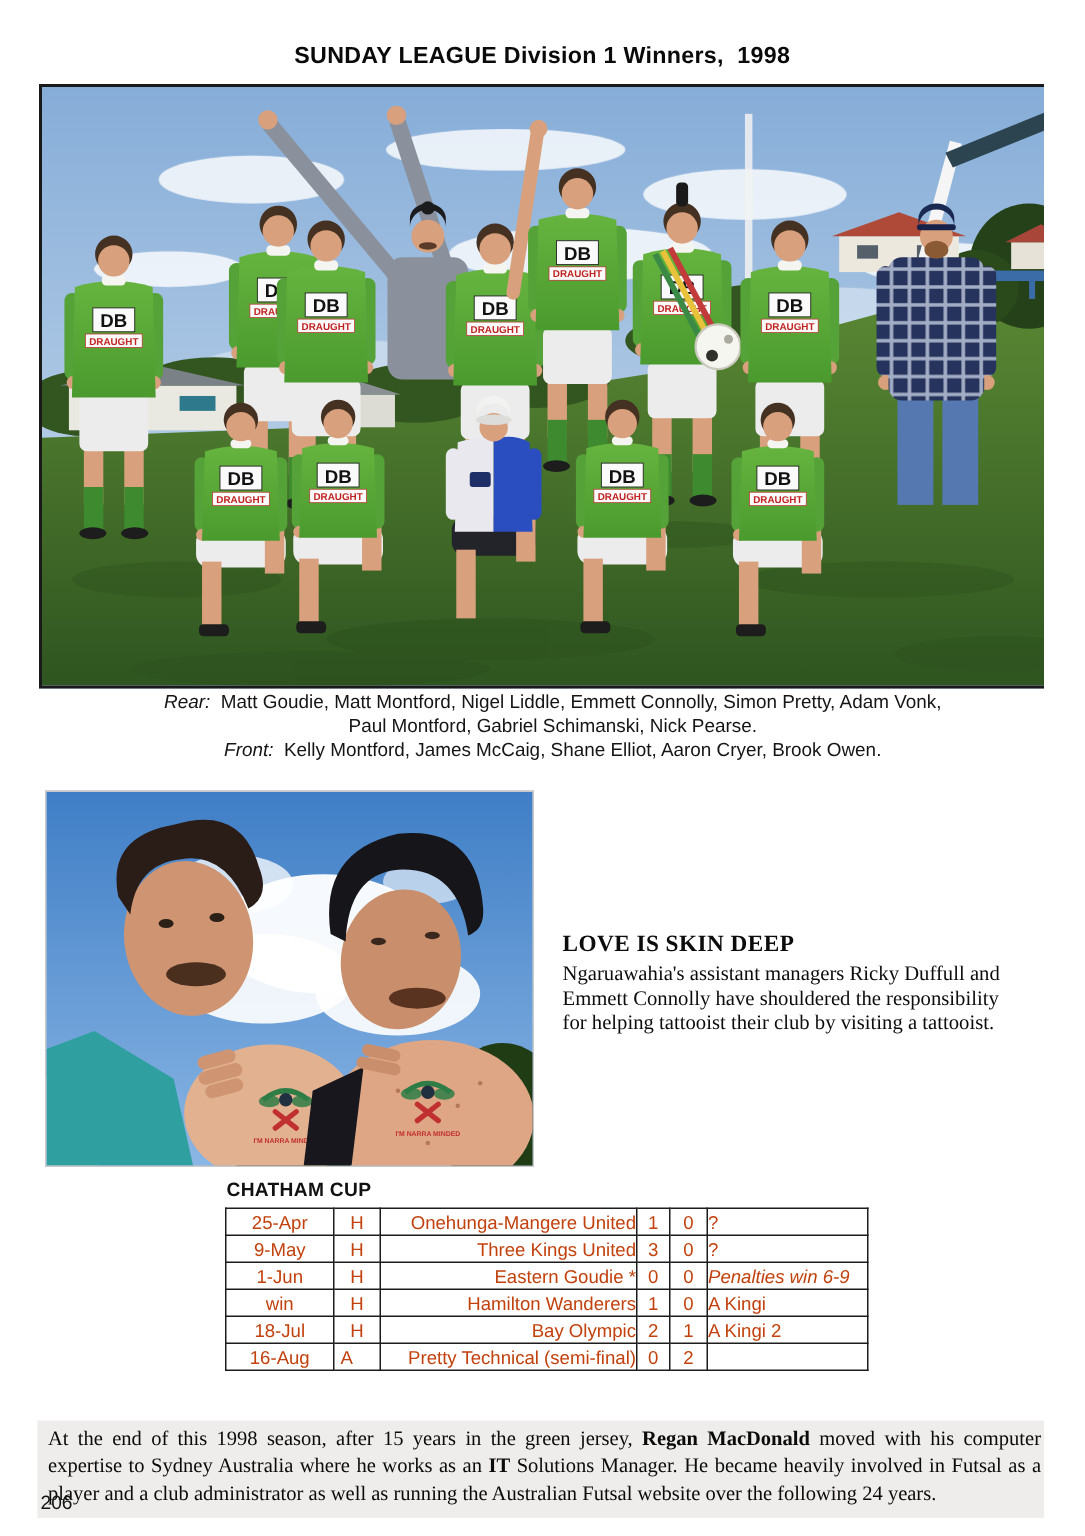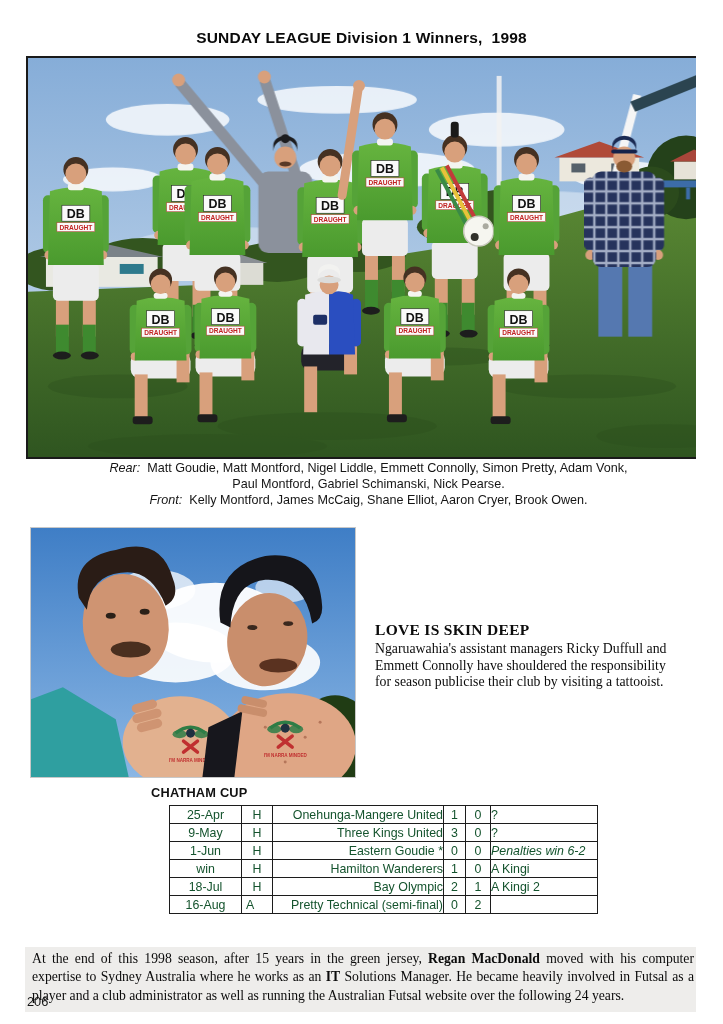--- a/index.html
+++ b/index.html
@@ -19,21 +19,21 @@
   .team-caption .cap-label{font-style:italic;margin-right:7px;}
 
   .love-block{position:absolute;left:375px;top:621px;width:340px;
     font-family:"Liberation Serif",serif;color:#0c0c0c;}
   .love-heading{font-size:15.5px;font-weight:bold;margin:0 0 2px 0;letter-spacing:.3px;}
   .love-line{font-size:13.8px;line-height:16.6px;font-family:Liberation Serif, serif;}
 
   .chatham{position:absolute;left:150px;top:785px;}
   .chatham-heading{font-size:12.8px;font-weight:bold;margin:0 0 5px 1px;letter-spacing:.2px;}
   table.cup{border-collapse:collapse;table-layout:fixed;width:428px;
-    font-size:12.4px;color:#14532d;margin-left:19px;}
+    font-size:12.4px;color:#c2410c;}
   table.cup td{border:1px solid var(--table-border,#1c1c1c);height:17px;padding:0;
     overflow:hidden;white-space:nowrap;}
   td.c-date{text-align:center;}
   td.c-venue{text-align:center;}
   td.c-venue.venue-left{text-align:left;padding-left:4px;}
   td.c-opp{text-align:right;padding-left:9px;}
   td.c-s1,td.c-s2{text-align:center;}
   td.c-note{text-align:left;padding-left:6px;}
   td.c-note.note-italic{font-style:italic;}
 
@@ -327,21 +327,21 @@
         </g>
         <use href="#tat" x="255" y="207"></use>
       </g>
     </svg>
   </div>
 
   <div class="love-block">
     <div class="love-heading">LOVE IS SKIN DEEP</div>
     <div class="love-line">Ngaruawahia's assistant managers Ricky Duffull and</div>
     <div class="love-line">Emmett Connolly have shouldered the responsibility</div>
-    <div class="love-line">for season publicise their club by visiting a tattooist.</div>
+    <div class="love-line">for helping tattooist their club by visiting a tattooist.</div>
   </div>
 
   <div class="chatham">
     <div class="chatham-heading">CHATHAM CUP</div>
     <table class="cup">
       <colgroup>
           <col style="width:72px">
           <col style="width:31px">
           <col style="width:171px">
           <col style="width:22px">
@@ -364,21 +364,21 @@
           <td class="c-s1">3</td>
           <td class="c-s2">0</td>
           <td class="c-note">?</td>
         </tr>
         <tr>
           <td class="c-date">1-Jun</td>
           <td class="c-venue">H</td>
           <td class="c-opp">Eastern Goudie *</td>
           <td class="c-s1">0</td>
           <td class="c-s2">0</td>
-          <td class="c-note note-italic">Penalties win 6-2</td>
+          <td class="c-note note-italic">Penalties win 6-9</td>
         </tr>
         <tr>
           <td class="c-date">win</td>
           <td class="c-venue">H</td>
           <td class="c-opp">Hamilton Wanderers</td>
           <td class="c-s1">1</td>
           <td class="c-s2">0</td>
           <td class="c-note">A Kingi</td>
         </tr>
         <tr>

